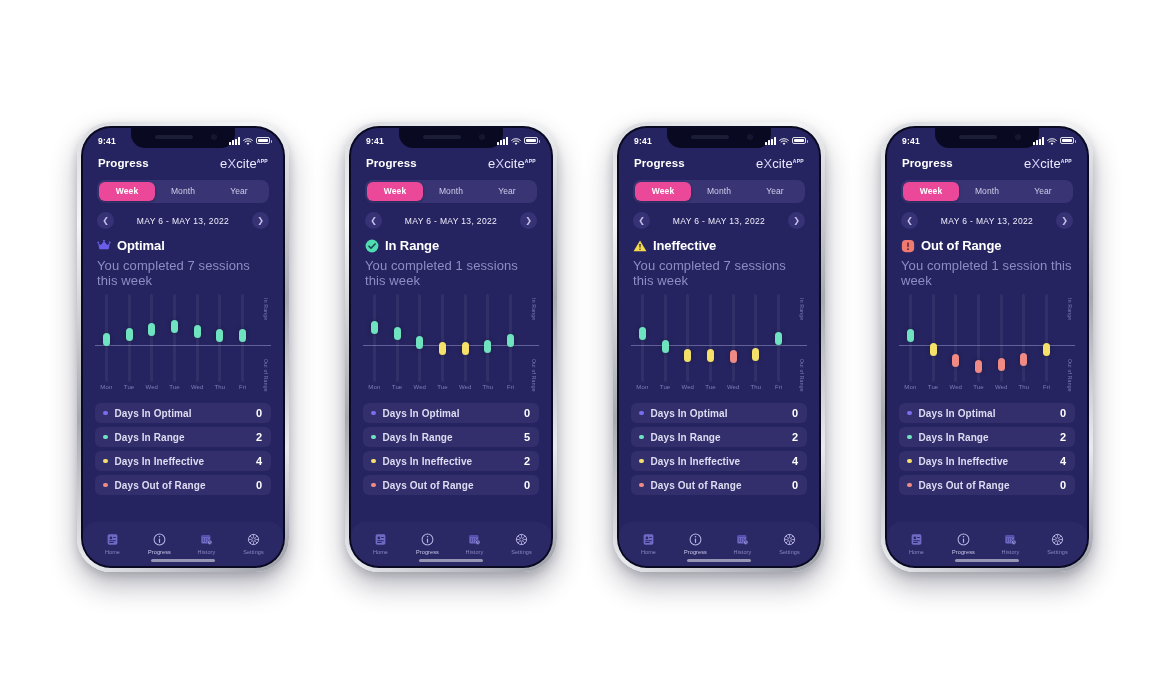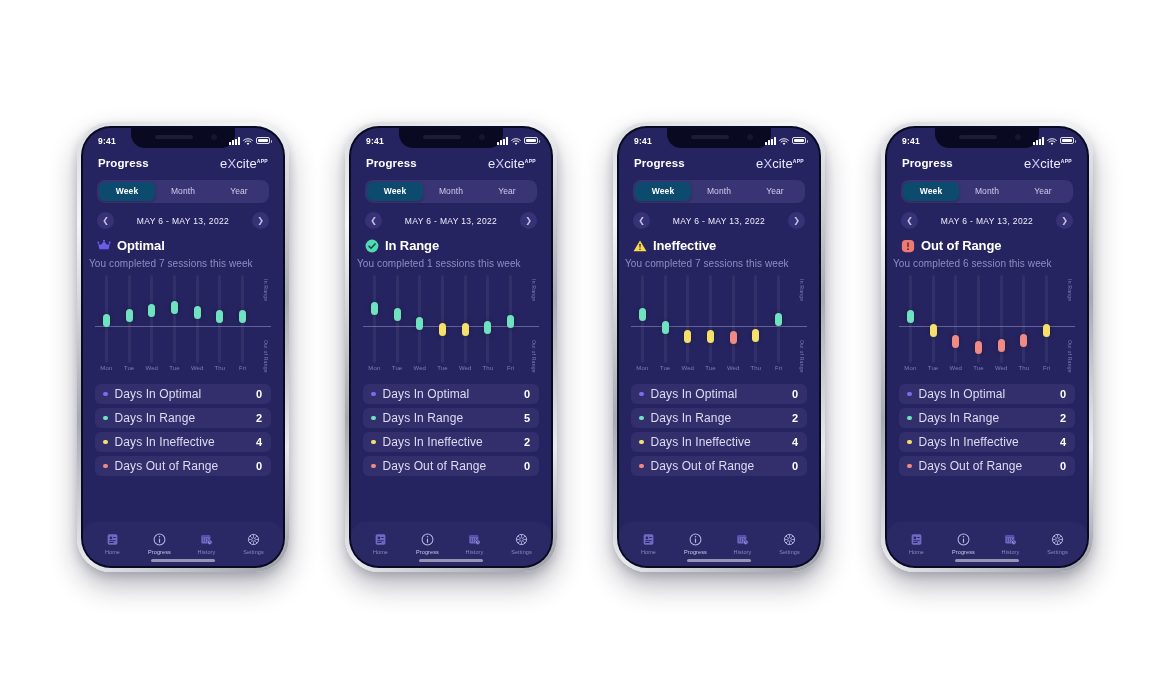--- a/index.html
+++ b/index.html
@@ -120,21 +120,21 @@
     padding:2px;
     flex:0 0 auto;
   }
   .seg {
     flex:1; text-align:center;
     font-size:8.5px; color:#cfcdea;
     padding:4.5px 0 5px;
     border-radius:6px;
     letter-spacing:.1px;
   }
-  .seg.active { background:#0c4a6e; color:#fff; font-weight:bold; box-shadow:0 1px 3px rgba(0,0,0,.22); }
+  .seg.active { background:#ec4899; color:#fff; font-weight:bold; box-shadow:0 1px 3px rgba(0,0,0,.22); }
 
   
   .datenav {
     margin:9px 14px 0 14px;
     display:flex; align-items:center; justify-content:space-between;
     flex:0 0 auto;
   }
   .navbtn {
     width:17px; height:17px; border-radius:50%;
     background:#363275;
@@ -146,22 +146,22 @@
 
   
   .statusline {
     margin:9px 14px 0 14px;
     display:flex; align-items:center; gap:6px;
     flex:0 0 auto;
   }
   .statusline .badge-ic { width:14px; height:14px; flex:0 0 auto; display:block; }
   .statusline .txt { font-size:13px; font-weight:bold; color:#ffffff; letter-spacing:-.1px;text-align:center; }
   .subline {
-    margin:5px 14px 0 6px;
-    font-size:10px; color:#8f8cc4; letter-spacing:.1px;
+    margin:5px 14px 0 14px;
+    font-size:13px; color:#8f8cc4; letter-spacing:.1px;
     flex:0 0 auto;
   }
 
   
   .chart {
     position:relative;
     margin:6px 12px 0 12px;
     height:102px;
     flex:0 0 auto;
   }
@@ -208,21 +208,21 @@
     flex:0 0 auto;
   }
   .row {
     height:20px;
     background:#332f6d;
     border-radius:6px;
     display:flex; align-items:center;
     padding:0 9px 0 8px;
   }
   .row .dt { width:4.5px; height:4.5px; border-radius:50%; flex:0 0 auto; margin-right:7px; }
-  .row .lbl { flex:1; font-size:12px; color:#dedcf2; letter-spacing:.1px; }
+  .row .lbl { flex:1; font-size:10px; color:#dedcf2; letter-spacing:.1px;font-weight:bold; }
   .row .val { font-size:11px; font-weight:bold; color:#ffffff; }
 
   
   .tabbar {
     margin-top:auto;
     height:44px;
     background:#2b2866;
     border-top-left-radius:14px; border-top-right-radius:14px;
     display:flex; align-items:center; justify-content:space-around;
     padding:0 6px 6px 6px;
@@ -783,21 +783,21 @@
       </div>
 
       <div class="statusline">
         <span class="badge-ic"><svg width="14" height="14" viewBox="0 0 24 24">
                 <rect x="1.5" y="1.5" width="21" height="21" rx="6.5" fill="#ef7a72"></rect>
                 <rect x="10.8" y="5.6" width="2.4" height="8.4" rx="1.2" fill="#51211f"></rect>
                 <circle cx="12" cy="17.4" r="1.45" fill="#51211f"></circle>
               </svg></span>
         <span class="txt">Out of Range</span>
       </div>
-      <div class="subline">You completed 6 session this week</div>
+      <div class="subline">You completed 1 session this week</div>
 
       <div class="chart">
         <div class="plot">
           <span class="col" style="left:7.142857142857142%"></span>
               <span class="col" style="left:21.428571428571427%"></span>
               <span class="col" style="left:35.714285714285715%"></span>
               <span class="col" style="left:50%"></span>
               <span class="col" style="left:64.28571428571429%"></span>
               <span class="col" style="left:78.57142857142857%"></span>
               <span class="col" style="left:92.85714285714286%"></span>

